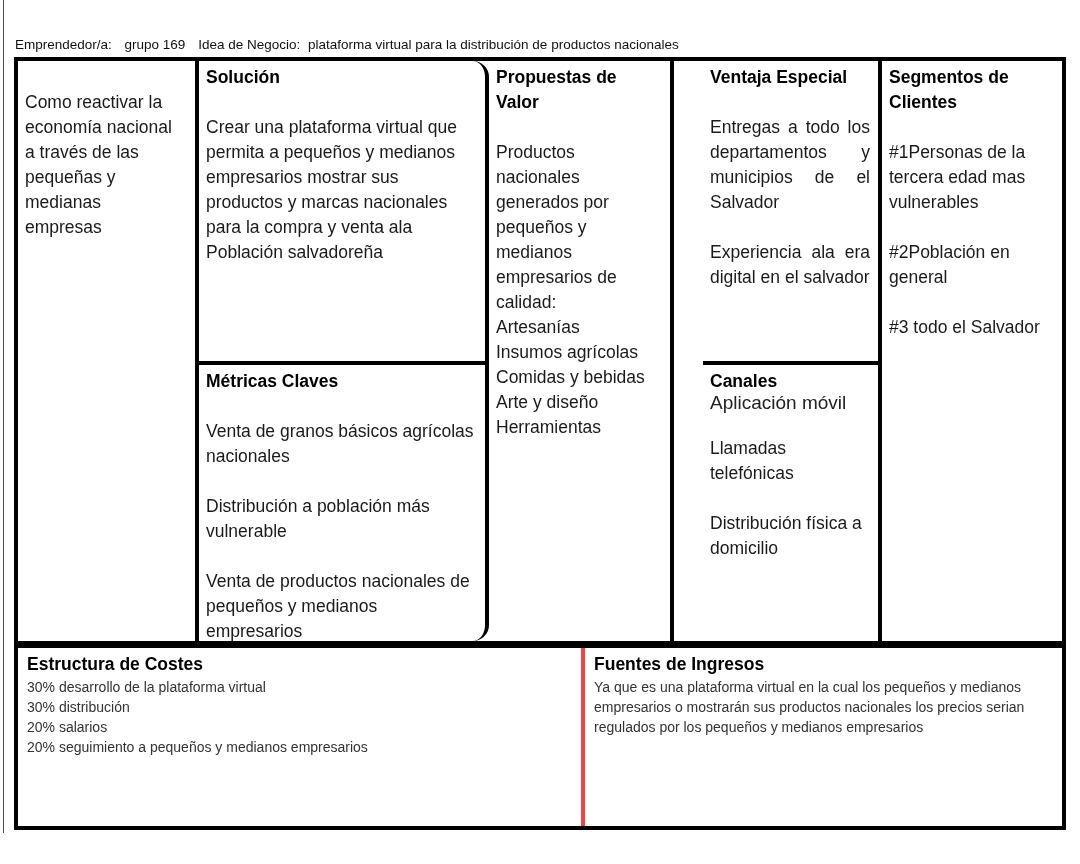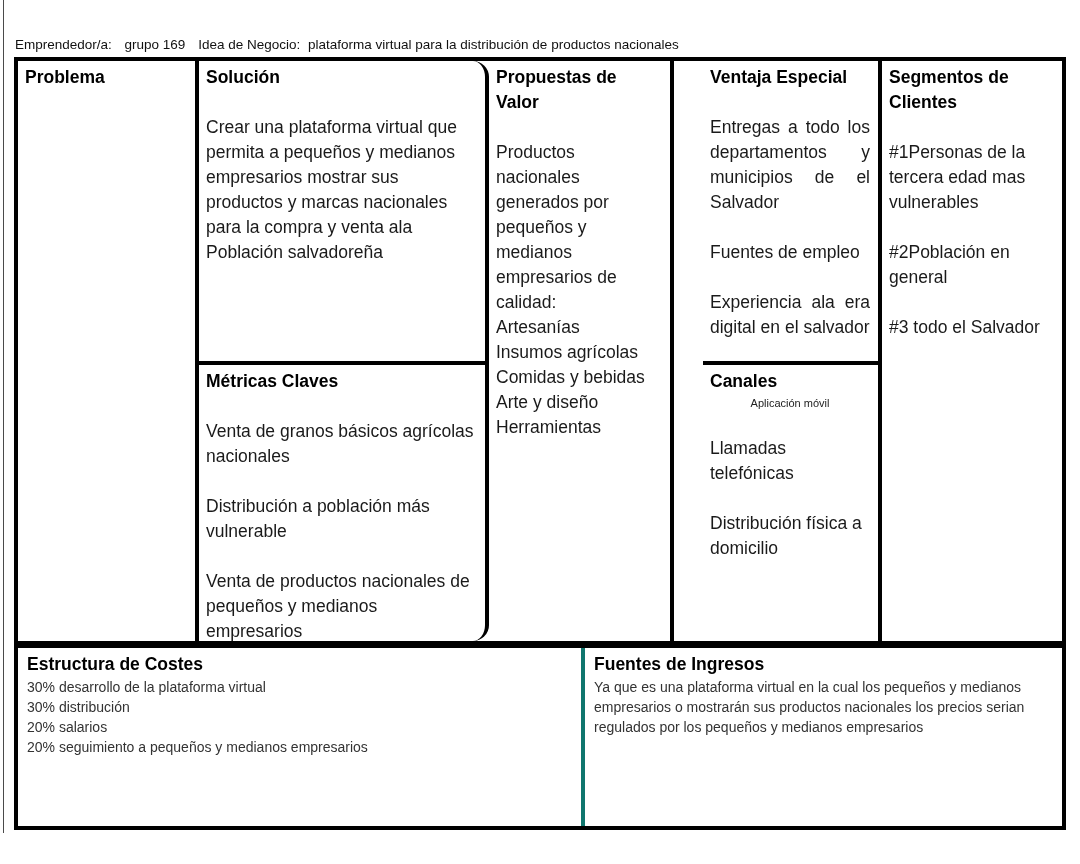--- a/index.html
+++ b/index.html
@@ -73,36 +73,35 @@
   }
   .body-text {
     font-size: 17.5px;
     line-height: 25px;
   }
   .gap { margin-top: 25px; }
   .gap24 { margin-top: 24px; }
   .justify { text-align: justify; }
 
   .subtitle-sm {
-    font-size: 11px;
+    font-size: 19px;
     line-height: 18px;
     color: #222;
-    text-align: center;
   }
 
   .bottom-row {
     display: flex;
     width: 1052px;
     height: 185px;
     border: 4px solid #000;
     border-top-width: 3px;
   }
   .box-costes {
     width: 567px;
-    border-right: 4px solid #0f766e;
+    border-right: 4px solid #ef4444;
     padding: 4px 12px 2px 9px;
     overflow: hidden;
   }
   .box-ingresos {
     flex: 1;
     padding: 4px 12px 4px 9px;
     overflow: hidden;
   }
   .small-body {
     font-size: 14px;
@@ -123,21 +122,21 @@
     <span class="hgap">grupo 169</span>
     <span class="hgap">Idea de Negocio:</span>
     <span class="hsp">plataforma virtual para la distribución de productos nacionales</span>
   </div>
 
   <div class="canvas">
 
     <div class="top-grid">
 
       <div class="col col-problema cell cell-problema">
-        <div class="title">Problema</div>
+        <div class="body-text gap">Como reactivar la economía nacional a través de las pequeñas y medianas empresas</div>
       </div>
 
       <div class="col col-solucion">
         <div class="cell cell-top-split">
           <div class="title">Solución</div>
           <div class="body-text gap">Crear una plataforma virtual que permita a pequeños y medianos empresarios mostrar sus productos y marcas nacionales para la compra y venta ala Población salvadoreña</div>
         </div>
         <div class="cell cell-bottom-split">
           <div class="title">Métricas Claves</div>
           <div class="body-text gap">Venta de granos básicos agrícolas nacionales</div>
@@ -153,21 +152,20 @@
         <div class="body-text">Insumos agrícolas</div>
         <div class="body-text">Comidas y bebidas</div>
         <div class="body-text">Arte y diseño</div>
         <div class="body-text">Herramientas</div>
       </div>
 
       <div class="col col-ventaja">
         <div class="cell cell-top-split">
           <div class="title">Ventaja Especial</div>
           <div class="body-text gap justify">Entregas a todo los departamentos y municipios de el Salvador</div>
-          <div class="body-text gap">Fuentes de empleo</div>
           <div class="body-text gap justify">Experiencia ala era digital en el salvador</div>
         </div>
         <div class="cell cell-bottom-split">
           <div class="title">Canales</div>
           <div class="subtitle-sm">Aplicación móvil</div>
           <div class="body-text gap24">Llamadas telefónicas</div>
           <div class="body-text gap">Distribución física a domicilio</div>
         </div>
       </div>
 

